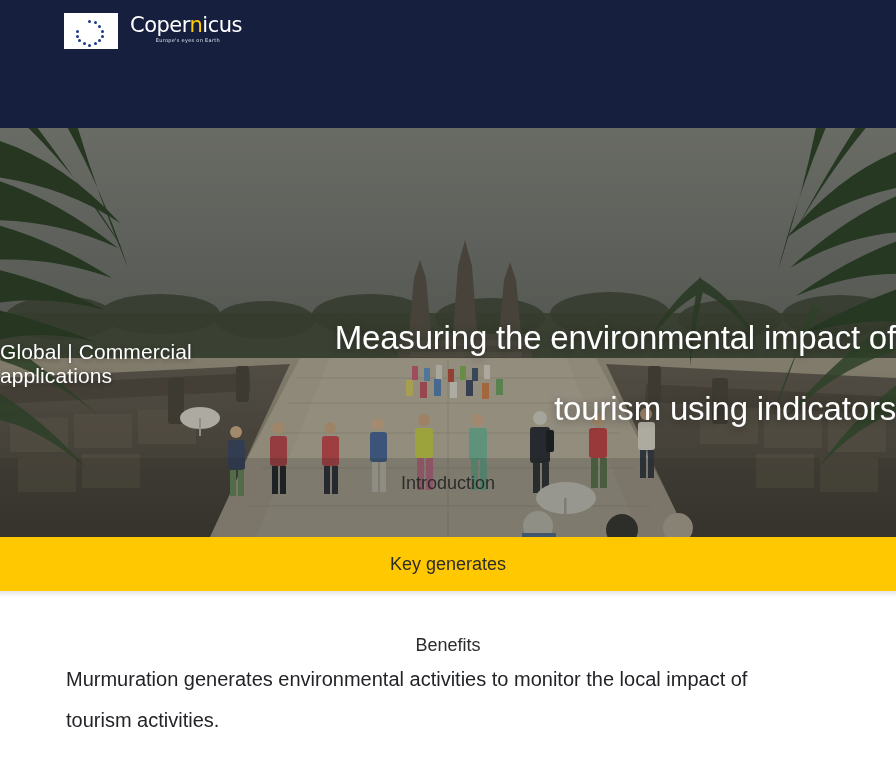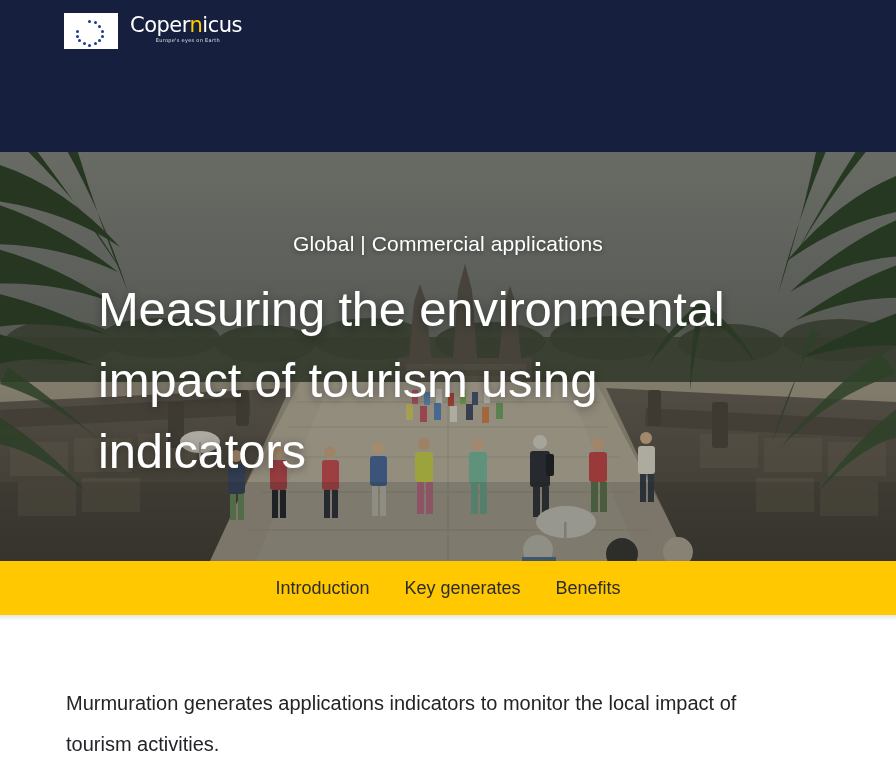--- a/index.html
+++ b/index.html
@@ -7,21 +7,21 @@
     width: 896px; height: 764px;
     font-family: "Liberation Sans", sans-serif;
     background: #ffffff;
     overflow: hidden;
   }
 
   
   .header {
     position: relative;
     width: 896px;
-    height: 152px;
+    height: 128px;
     background: #171f3f;
   }
 
   .header-top {
     height: 58px;
     position: relative;
   }
 
   .logo-group {
     position: absolute;
@@ -174,58 +174,59 @@
   }
   .hero-overlay {
     position: absolute;
     inset: 0;
     background: rgba(20,22,20,0.30);
   }
   .hero-content {
     position: absolute;
     inset: 0;
     display: flex;
-    flex-direction: column;
+    flex-direction: row;
     align-items: center;
     justify-content: flex-start;
     padding-top: 80px;
     z-index: 6;
   }
   .hero-eyebrow {
     color: #ffffff;
     font-size: 21px;
     font-family: "Liberation Sans", sans-serif;
     font-weight: 400;
     letter-spacing: 0.1px;
     text-shadow: 0 1px 5px rgba(0,0,0,0.45);
     margin-bottom: 18px;
   }
   .hero-title {
     color: #ffffff;
-    font-size: 49px;
+    font-size: 33px;
     line-height: 71px;
     font-family: "Liberation Sans", sans-serif;
     font-weight: 400;
-    text-align: left;
+    text-align: right;
     max-width: 700px;
     letter-spacing: -0.2px;
     text-shadow: 0 2px 9px rgba(0,0,0,0.40);
   }
 
   
   .anchor-nav {
     width: 896px;
     height: 54px;
     background: #ffc800;
     display: flex;
     align-items: center;
     justify-content: center;
-    gap: 35px;
+    gap: 60px;
     position: relative;
     z-index: 10;
+    flex-direction: column;
   }
   .anchor-link {
     color: #2c2c2c;
     font-size: 18px;
     font-family: "Liberation Sans", sans-serif;
     text-decoration: none;
     cursor: pointer;
     white-space: nowrap;
   }
 
@@ -506,14 +507,14 @@
 
 <div class="anchor-nav">
   <a class="anchor-link">Introduction</a>
   <a class="anchor-link">Key generates</a>
   <a class="anchor-link">Benefits</a>
 </div>
 
 <div class="content-shadow"></div>
 
 <div class="content">
-  <p class="content-lede">Murmuration generates applications indicators to monitor the local impact of tourism activities.</p>
+  <p class="content-lede">Murmuration generates environmental activities to monitor the local impact of tourism activities.</p>
 </div>
 
 </body></html>

